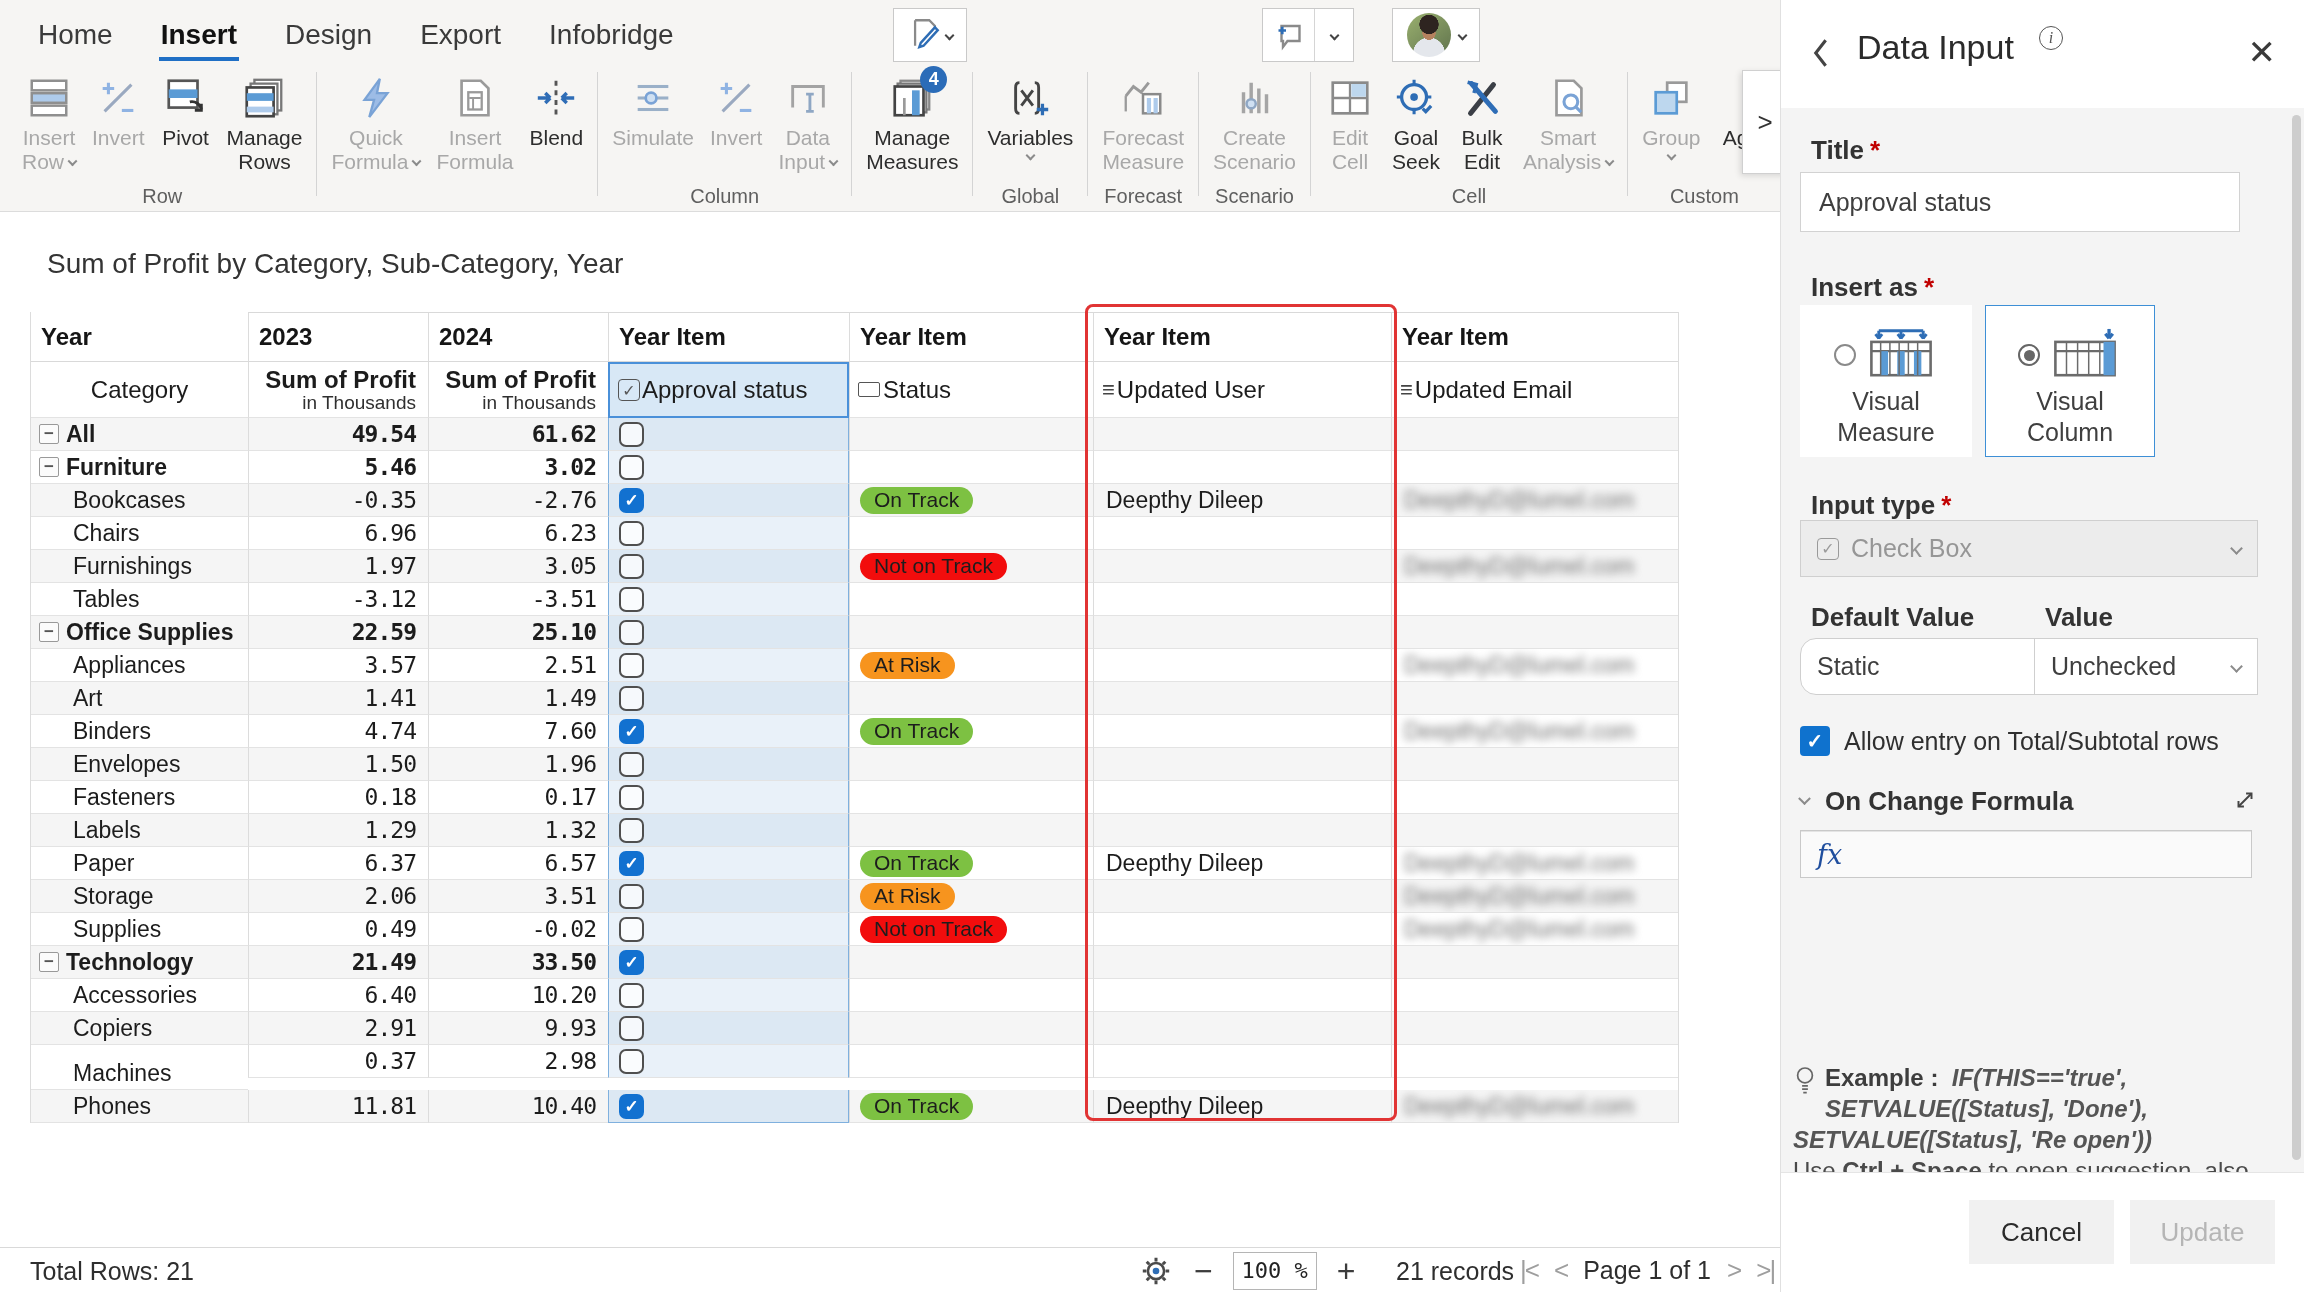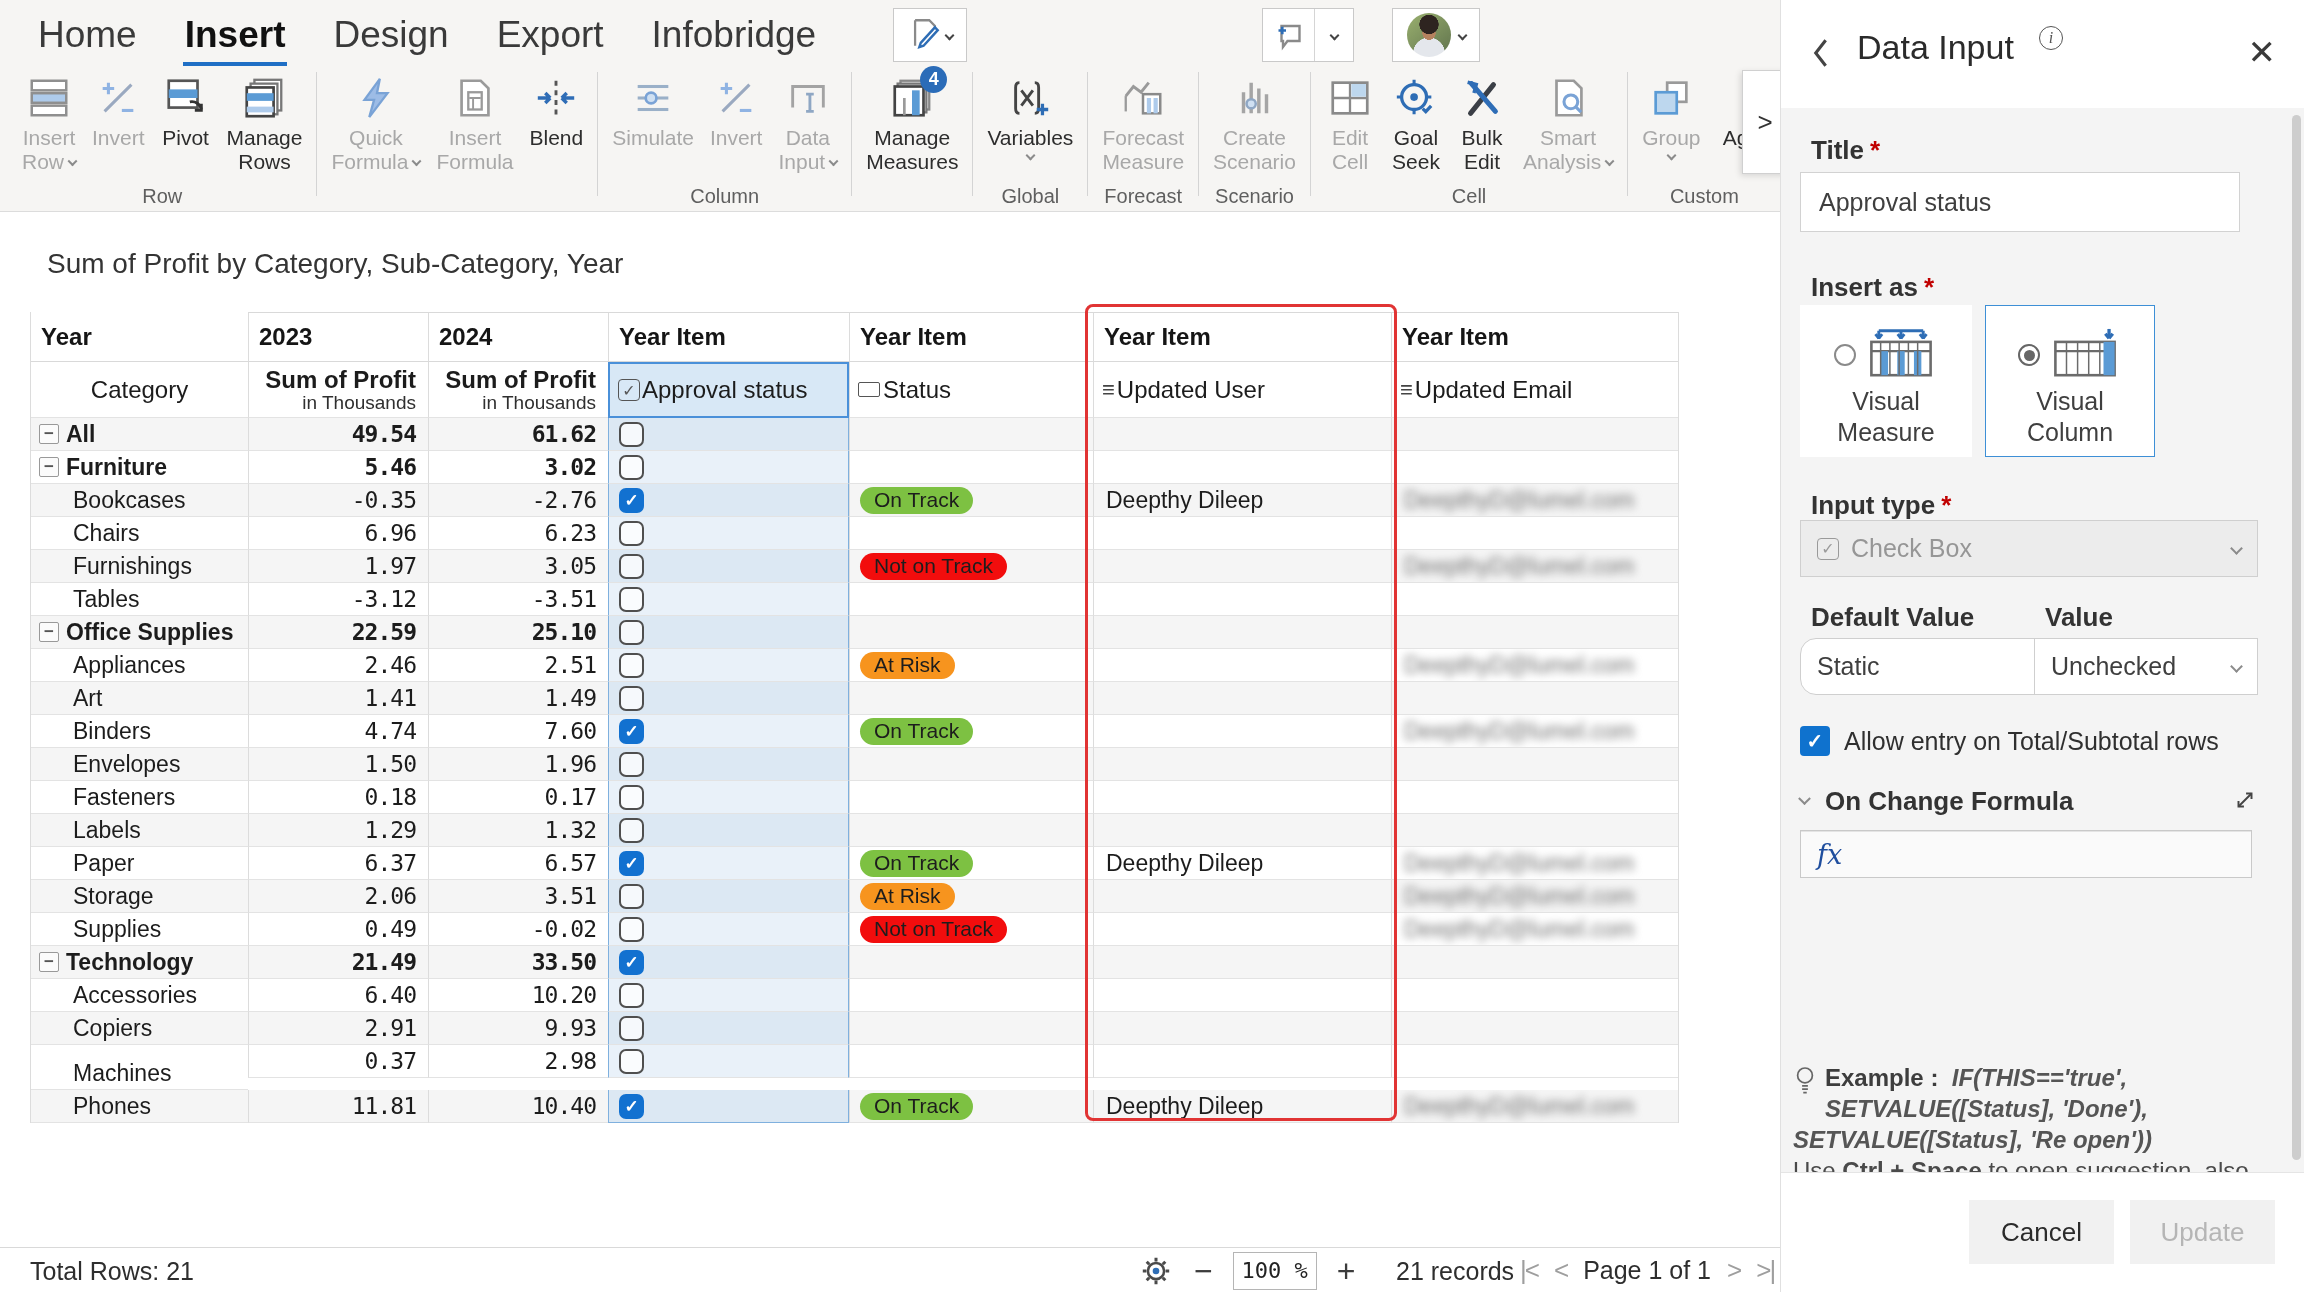--- a/index.html
+++ b/index.html
@@ -6,21 +6,21 @@
   html,body { width:2304px; height:1292px; overflow:hidden; background:#fff;
               font-family:"Liberation Sans", sans-serif; }
   #app { position:relative; width:2304px; height:1292px; background:#fff; }
 
   
   #main { position:absolute; left:0; top:0; width:1780px; height:1292px; background:#fff; overflow:hidden; }
 
   
   #ribbon { position:absolute; left:0; top:0; width:1780px; height:212px; background:#f6f5f3; border-bottom:1px solid #dcdcdc; overflow:hidden; }
   #tabs-row { position:absolute; left:36px; top:10px; height:56px; display:flex; gap:44px; align-items:center; }
-  .tab { font-size:37px; color:#3a3a3a; cursor:pointer; position:relative; padding:4px 2px 10px 2px; }
+  .tab { font-size:28px; color:#3a3a3a; cursor:pointer; position:relative; padding:4px 2px 10px 2px; }
   .tab.active { color:#111; font-weight:bold; }
   .tab.active::after { content:""; position:absolute; left:0; right:0; bottom:0; height:4px; background:#1f6fc5; }
 
   .top-btn { position:absolute; top:8px; height:54px; background:#fff; border:1px solid #c9c9c9; display:flex; align-items:center; justify-content:center; }
   #edit-split { left:893px; width:74px; gap:4px; }
   #comment-split { left:1262px; width:92px; }
   #comment-split .seg { height:100%; display:flex; align-items:center; justify-content:center; }
   #comment-split .seg:first-child { width:52px; border-right:1px solid #d5d5d5; }
   #comment-split .seg:last-child { flex:1; }
   #avatar-box { left:1392px; width:88px; gap:8px; }
@@ -568,21 +568,21 @@
           <div class="tcell num-cell grp" style="width: 180px;">25.10</div>
           <div class="tcell appr-cell" style="width: 241px;">
             <span class="cb"></span>
           </div>
           <div class="tcell" style="width: 244px;"></div>
           <div class="tcell user-cell" style="width: 298px;"></div>
           <div class="tcell email-cell" style="width: 287px;"></div>
         </div>
         <div class="trow brow even">
           <div class="tcell first name-cell" style="width: 217px;">Appliances</div>
-          <div class="tcell num-cell" style="width: 180px;">2.46</div>
+          <div class="tcell num-cell" style="width: 180px;">3.57</div>
           <div class="tcell num-cell" style="width: 180px;">2.51</div>
           <div class="tcell appr-cell" style="width: 241px;">
             <span class="cb"></span>
           </div>
           <div class="tcell" style="width: 244px;">
             <span class="pill orange">At Risk</span>
           </div>
           <div class="tcell user-cell" style="width: 298px;"></div>
           <div class="tcell email-cell" style="width: 287px;">
             <span class="blurred">DeepthyD@lumel.com</span>

